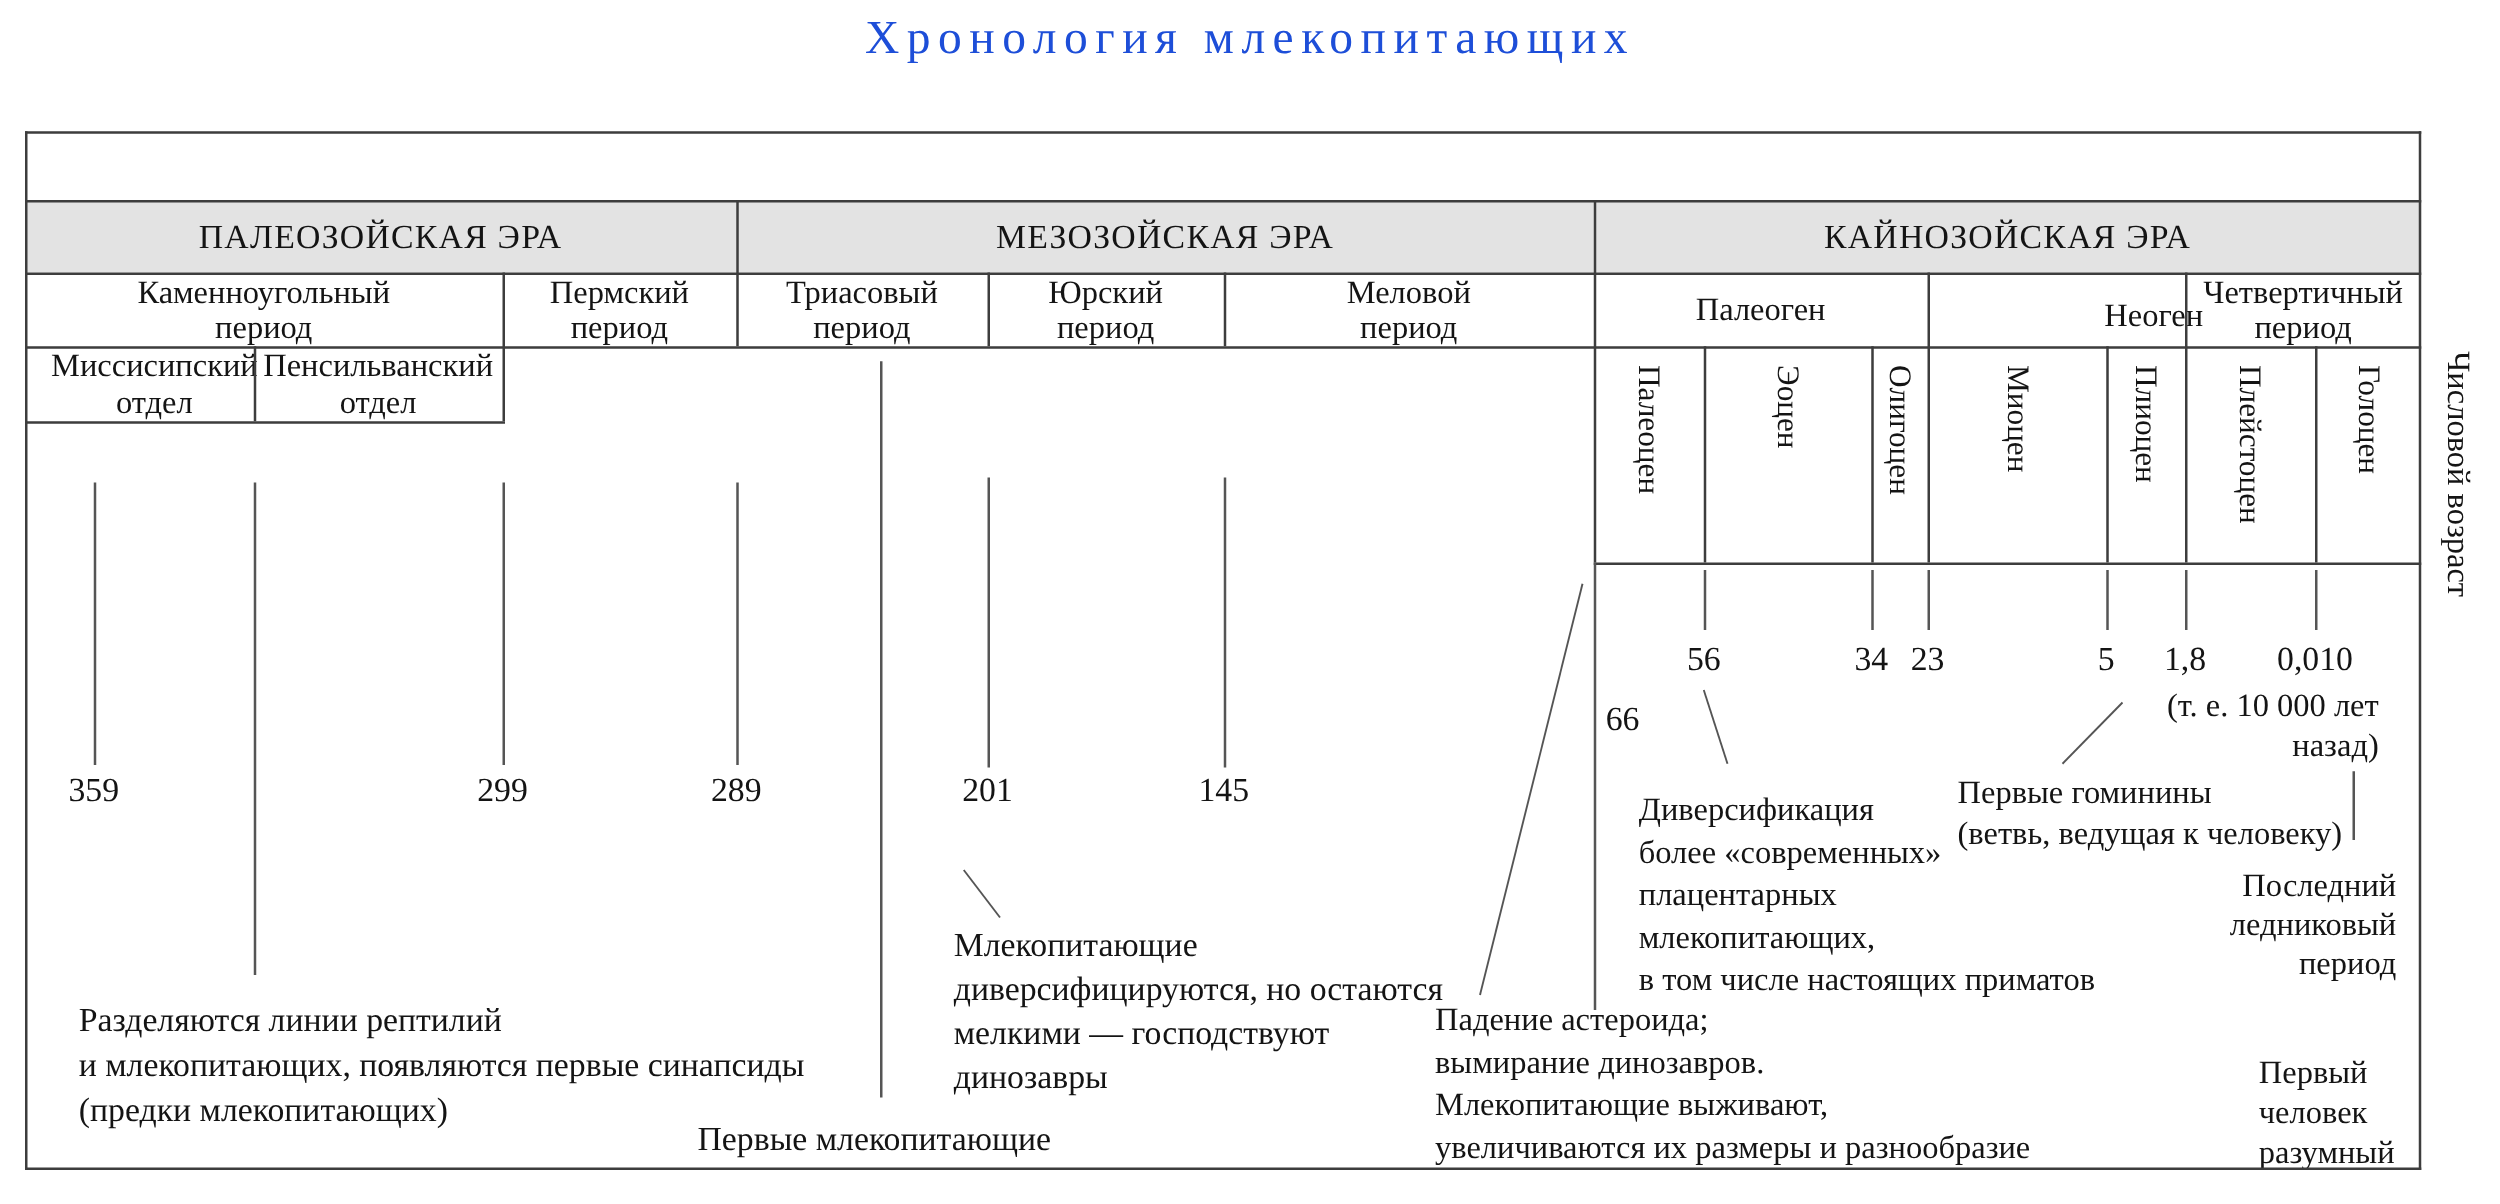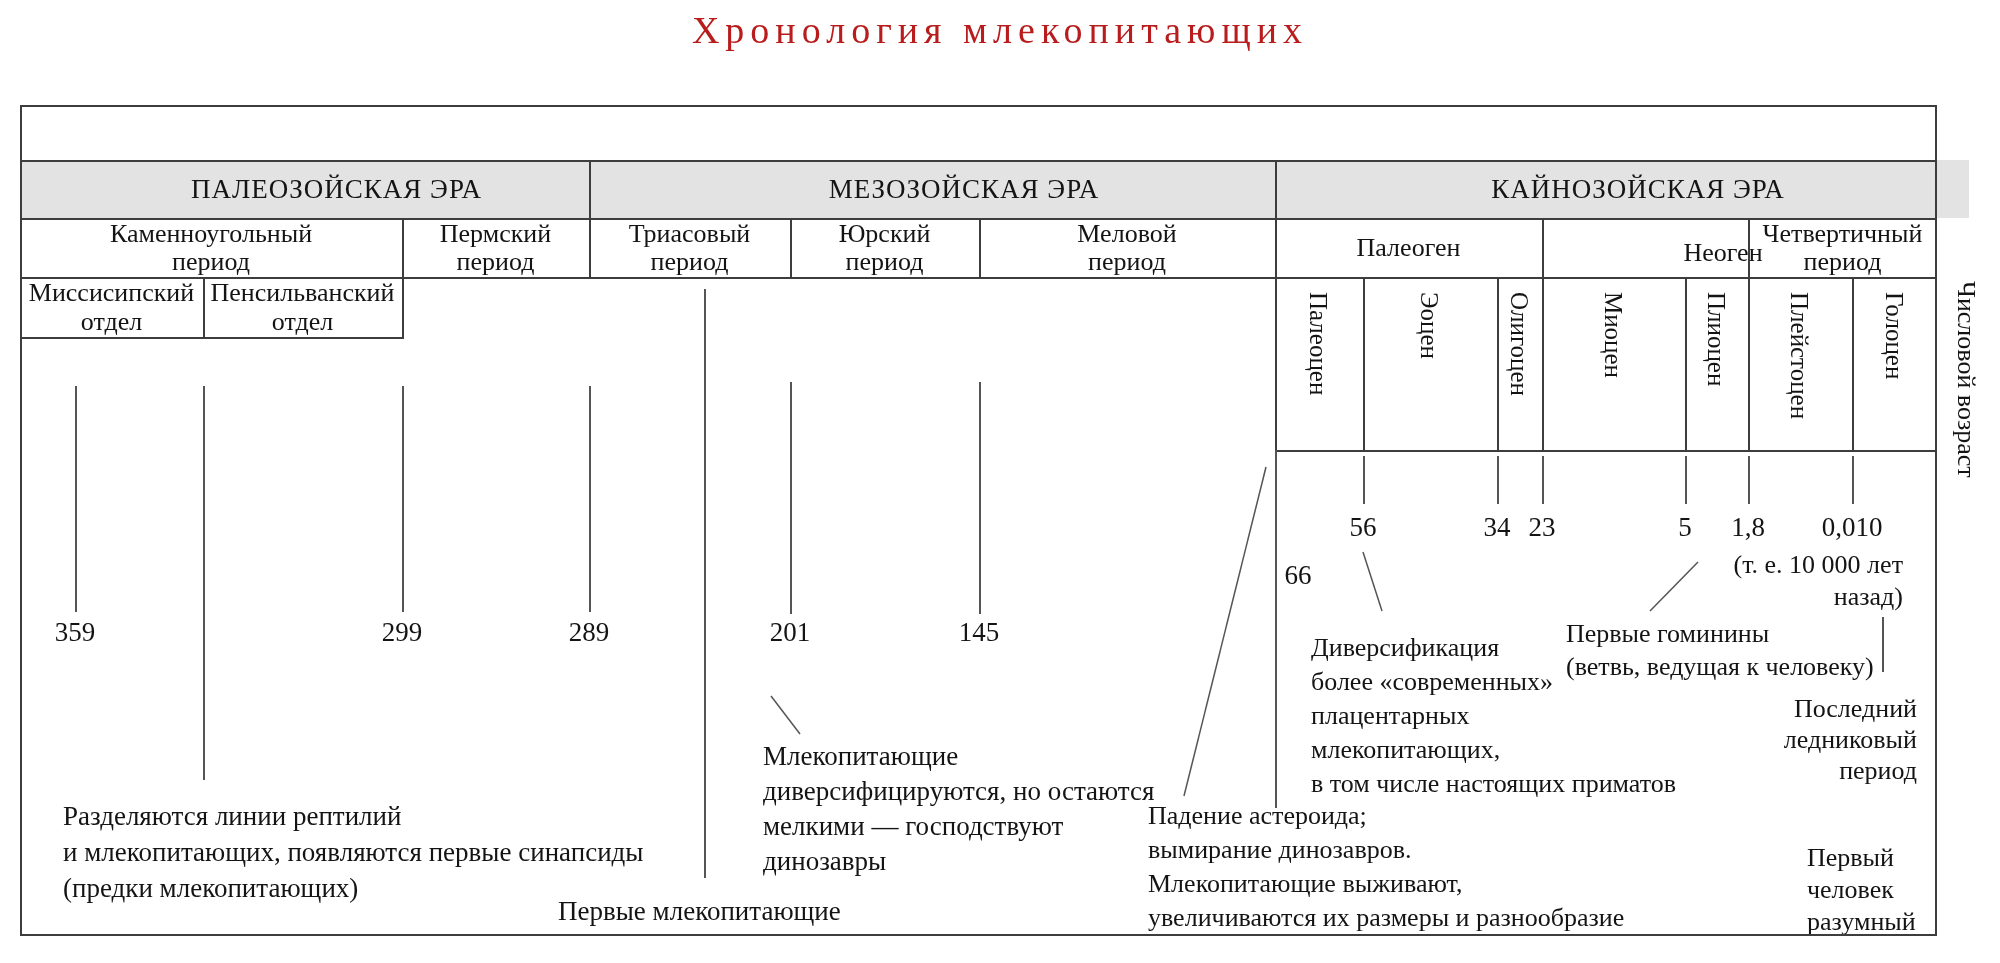--- a/index.html
+++ b/index.html
@@ -1,23 +1,23 @@
 <!DOCTYPE html>
 <html><head>
 <meta charset="utf-8">
 <style>
   html,body{margin:0;padding:0;background:#ffffff;}
   #canvas{position:relative;width:2000px;height:963px;background:#ffffff;overflow:hidden;
           font-family:"Liberation Serif", serif;color:#141414;}
   .abs{position:absolute;}
-  #title{left:0;top:8px;width:2000px;text-align:center;font-size:38px;letter-spacing:6px;color:#b91c1c;}
+  #title{left:0;top:8px;width:2000px;text-align:center;font-size:38px;letter-spacing:6px;color:#1d4ed8;}
   .cell{display:flex;align-items:center;justify-content:center;text-align:center;
         white-space:pre-line;z-index:1;}
   .eon{font-size:27px;letter-spacing:1px;}
-  .era{background:#e3e3e3;font-size:27px;letter-spacing:1px;padding-left:32px;}
+  .era{background:#e3e3e3;font-size:27px;letter-spacing:1px;}
   .period{font-size:26px;line-height:28px;}
   .subdiv{font-size:26px;line-height:29px;}
   .vtext{position:absolute;transform-origin:0 0;transform:rotate(90deg);
          white-space:nowrap;font-size:25px;z-index:2;}
   .hl,.vl{position:absolute;background:#3d3d3d;z-index:3;}
   .hl{height:2px;}
   .vl{width:2px;}
   .drop,.tick{position:absolute;background:#555555;width:1.5px;z-index:3;}
   .age{position:absolute;font-size:27px;text-align:center;width:90px;z-index:2;}
   .ann{position:absolute;font-size:26px;white-space:pre-line;z-index:2;}
@@ -45,21 +45,21 @@
 период</div>
   <div class="abs cell period" style="left:790px;top:218px;width:189px;height:59px;">Юрский
 период</div>
   <div class="abs cell period" style="left:979px;top:218px;width:296px;height:59px;">Меловой
 период</div>
   <div class="abs cell period" style="left:1275px;top:218px;width:267px;height:59px;">Палеоген</div>
   <div class="abs cell period" style="left:1620px;top:218px;width:206px;height:70px;">Неоген</div>
   <div class="abs cell period" style="left:1748px;top:218px;width:189px;height:59px;">Четвертичный
 период</div>
 
-  <div class="abs cell subdiv" style="left:20px;top:277px;width:183px;height:60px;">Миссисипский
+  <div class="abs cell subdiv" style="left:20px;top:277px;width:183px;height:60px;padding-left:12px;">Миссисипский
 отдел</div>
   <div class="abs cell subdiv" style="left:203px;top:277px;width:199px;height:60px;">Пенсильванский
 отдел</div>
 
   <span class="vtext" style="left:1332px;top:292px;">Палеоцен</span>
   <span class="vtext" style="left:1443px;top:292px;">Эоцен</span>
   <span class="vtext" style="left:1533px;top:292px;">Олигоцен</span>
   <span class="vtext" style="left:1627px;top:292px;">Миоцен</span>
   <span class="vtext" style="left:1730px;top:292px;">Плиоцен</span>
   <span class="vtext" style="left:1813px;top:292px;">Плейстоцен</span>

